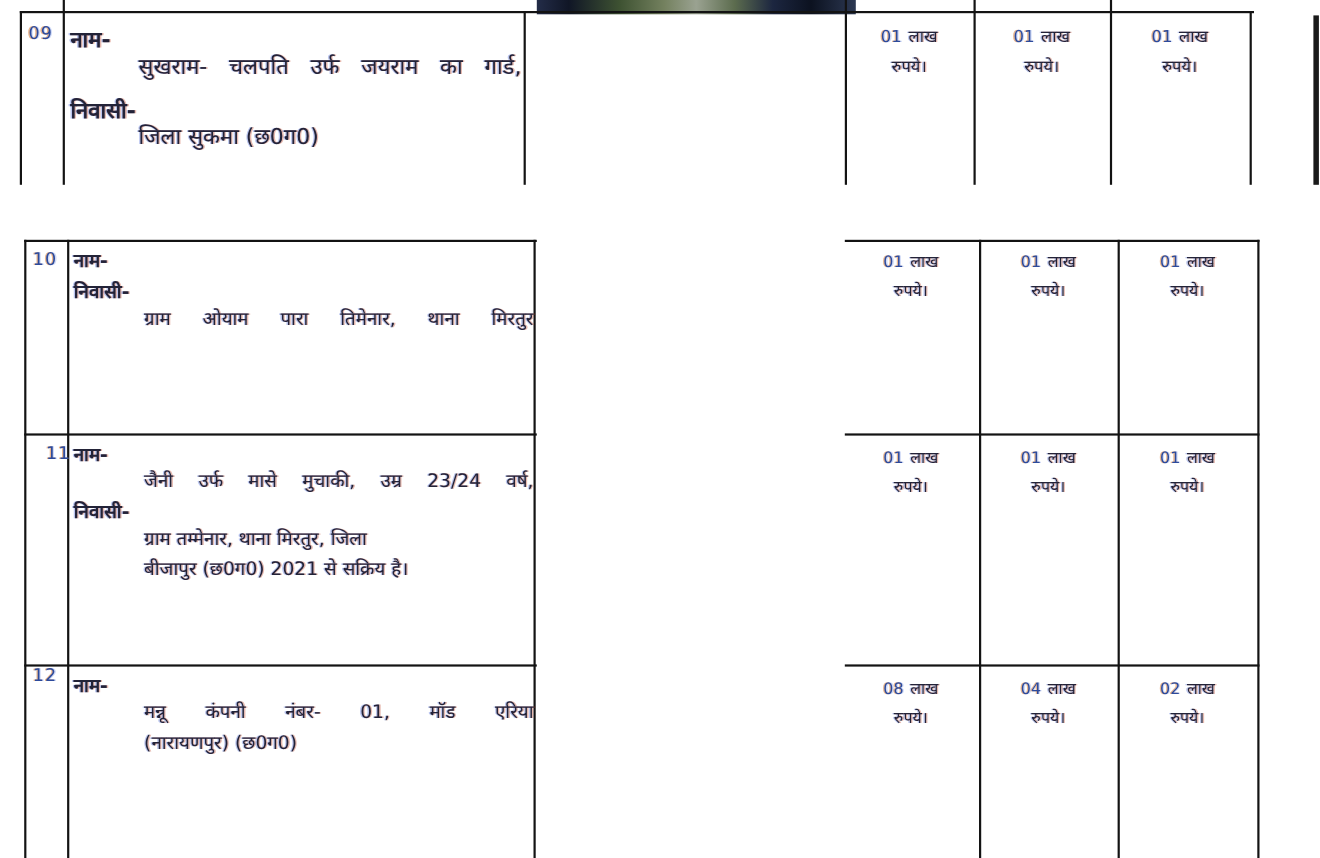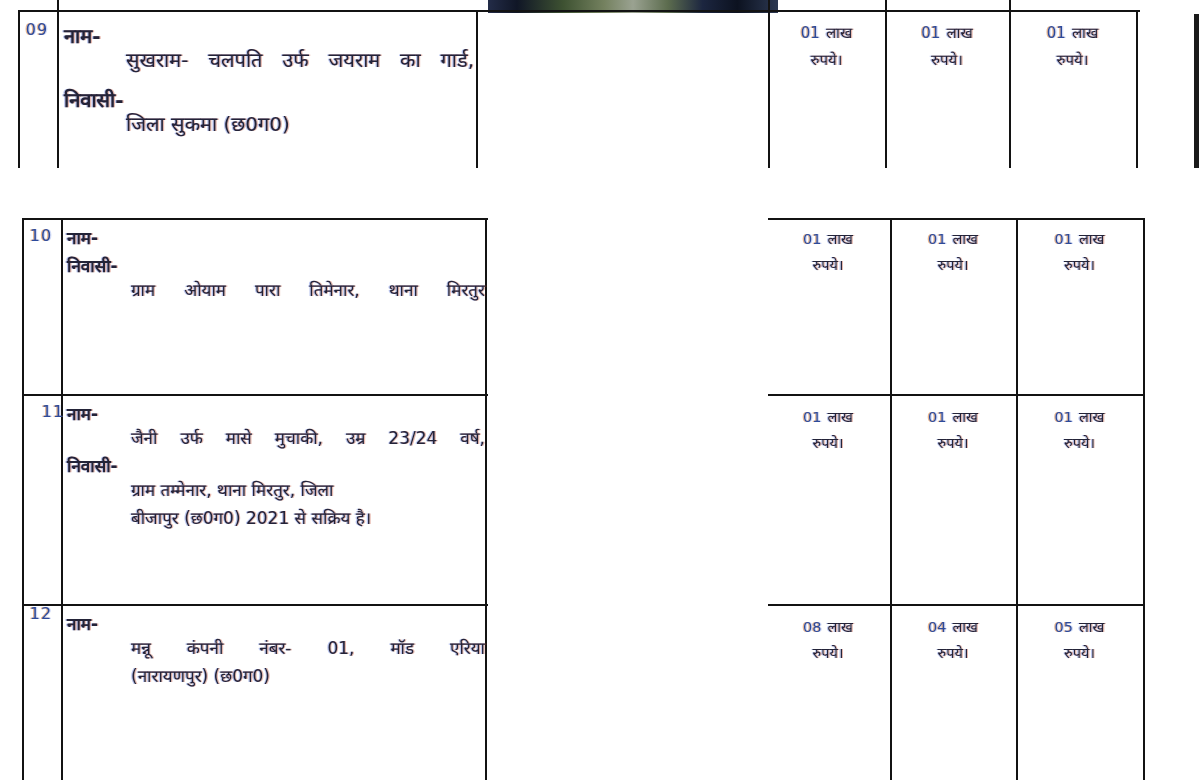--- a/index.html
+++ b/index.html
@@ -178,18 +178,18 @@
     </div>
     <div class="amt ink" style="left:768px;top:614px;width:120px;">
       <span class="al"><span class="dg">08</span><span class="sp">लाख</span></span>
       <span class="al">रुपये।</span>
     </div>
     <div class="amt ink" style="left:892px;top:614px;width:122px;">
       <span class="al"><span class="dg">04</span><span class="sp">लाख</span></span>
       <span class="al">रुपये।</span>
     </div>
     <div class="amt ink" style="left:1018px;top:614px;width:123px;">
-      <span class="al"><span class="dg">05</span><span class="sp">लाख</span></span>
+      <span class="al"><span class="dg">02</span><span class="sp">लाख</span></span>
       <span class="al">रुपये।</span>
     </div>
   </div>
 
 </div>
 
 </body></html>

